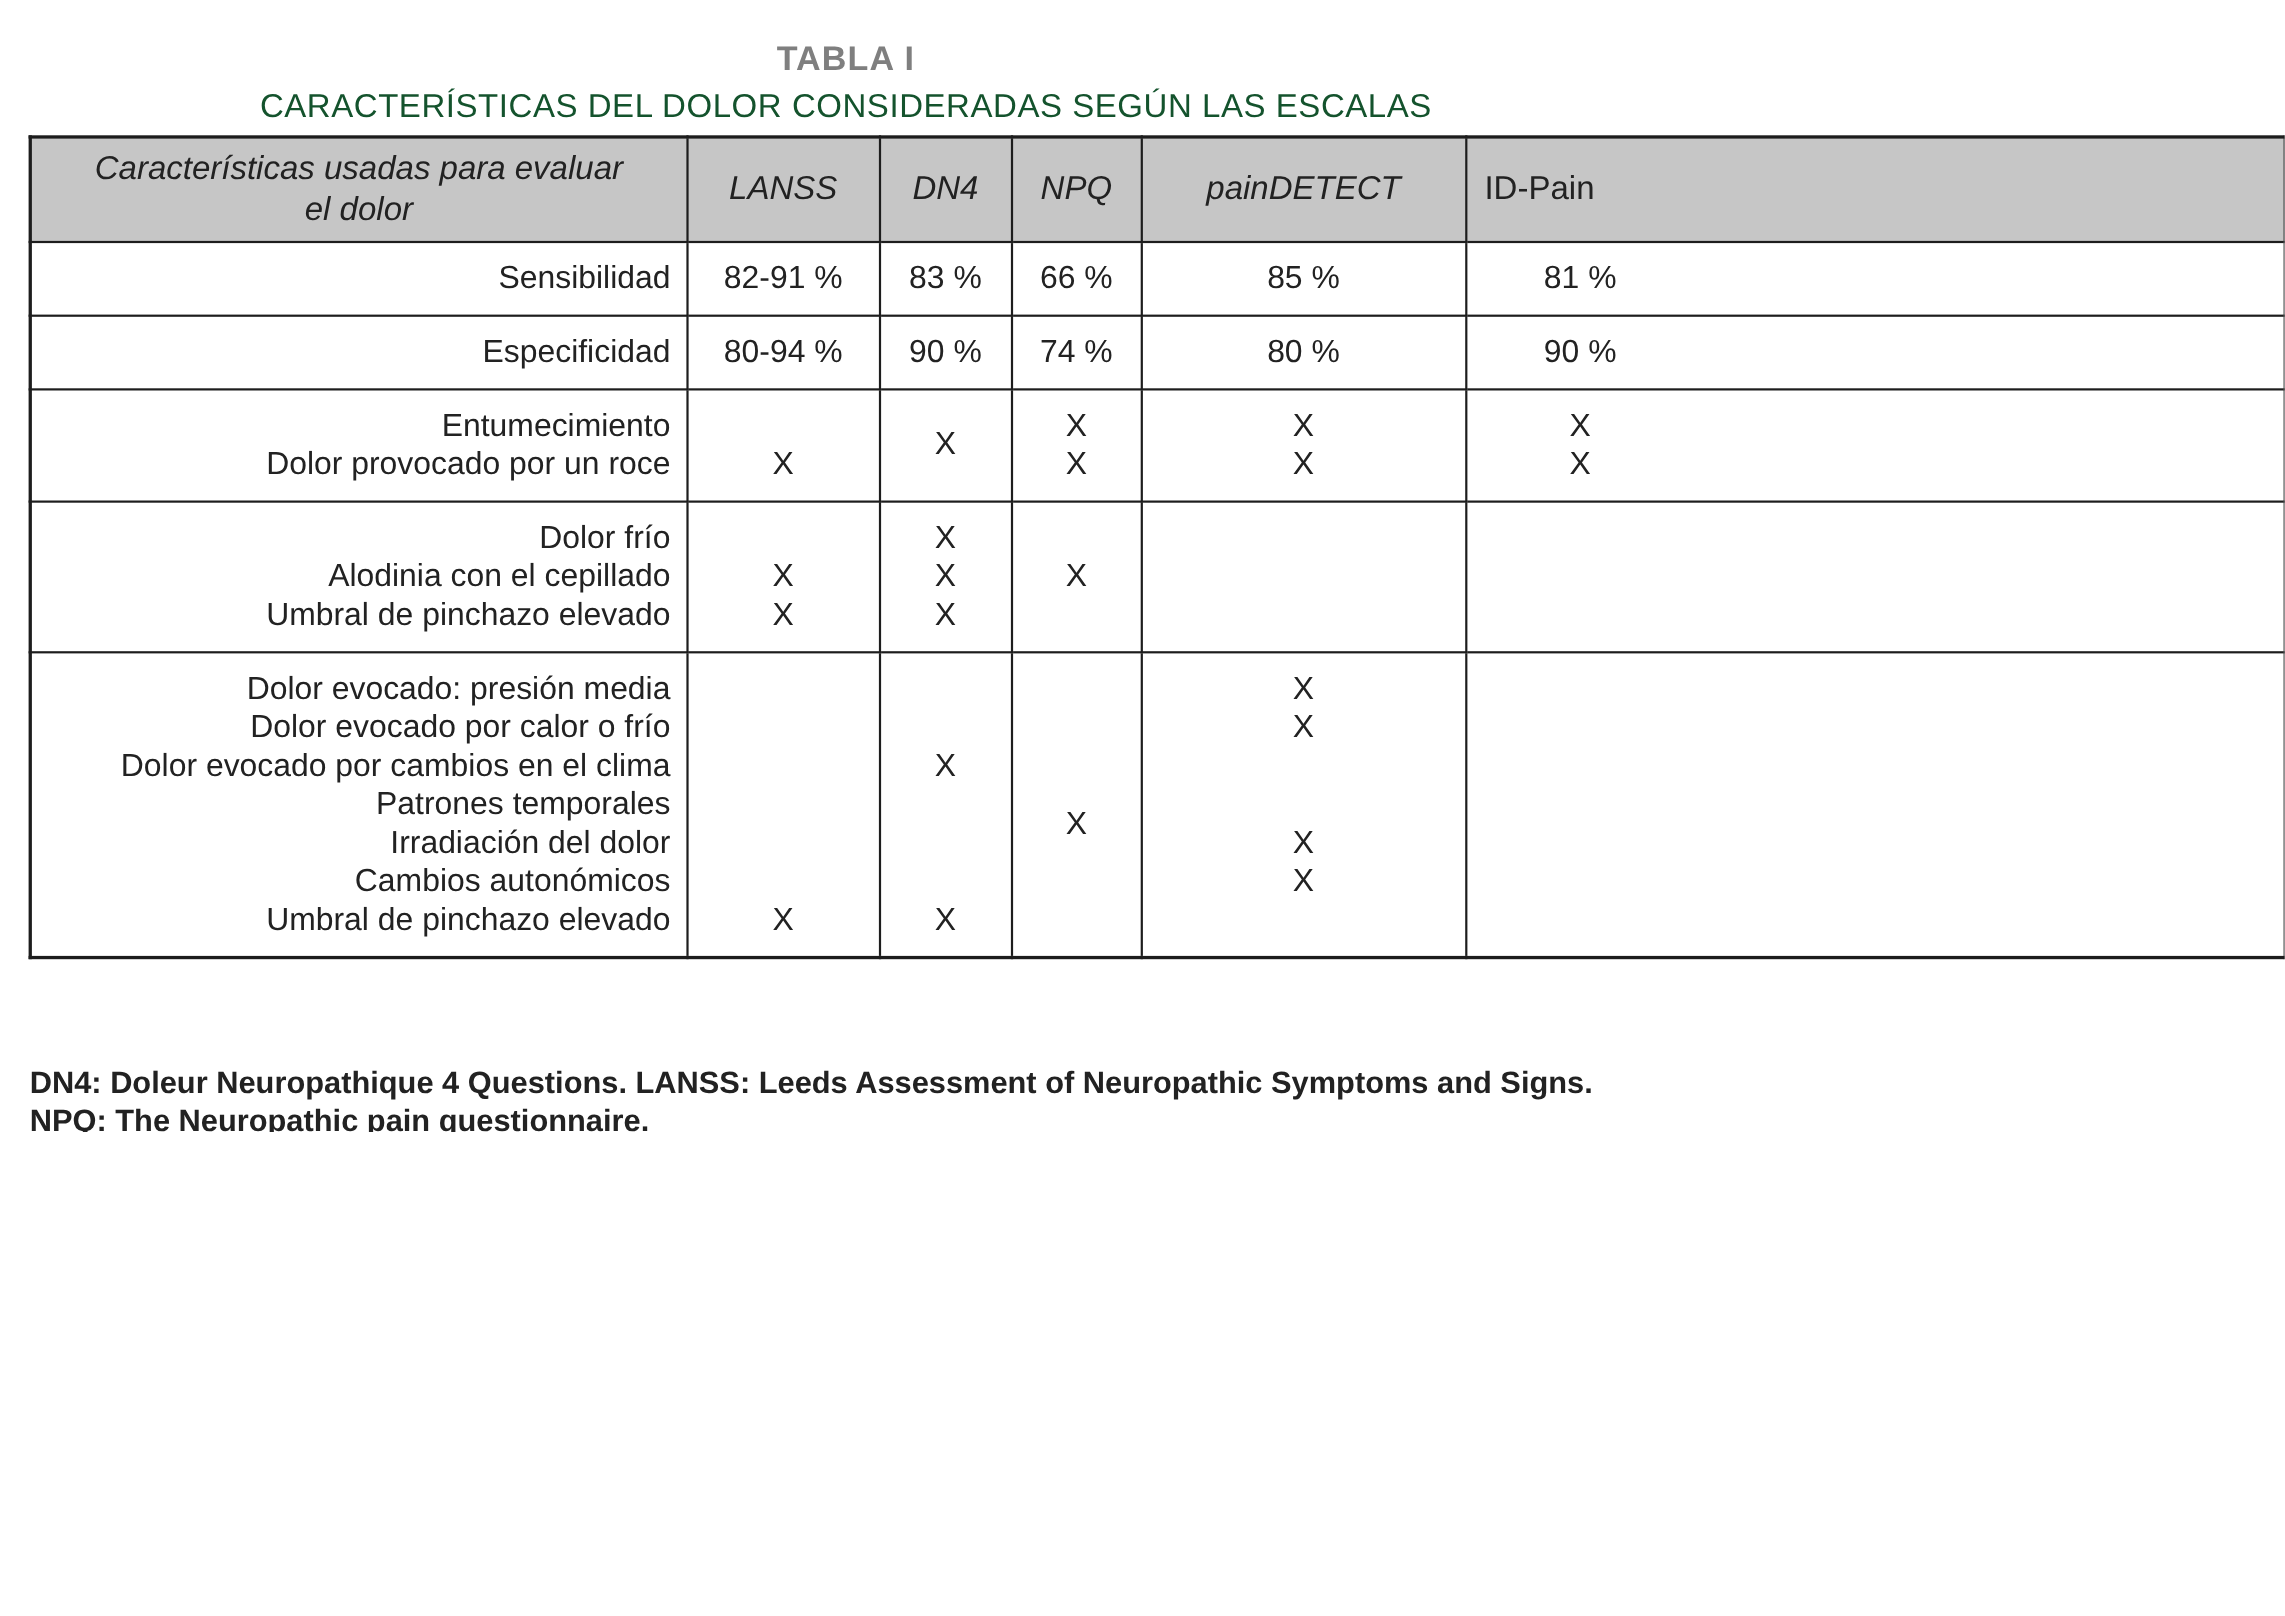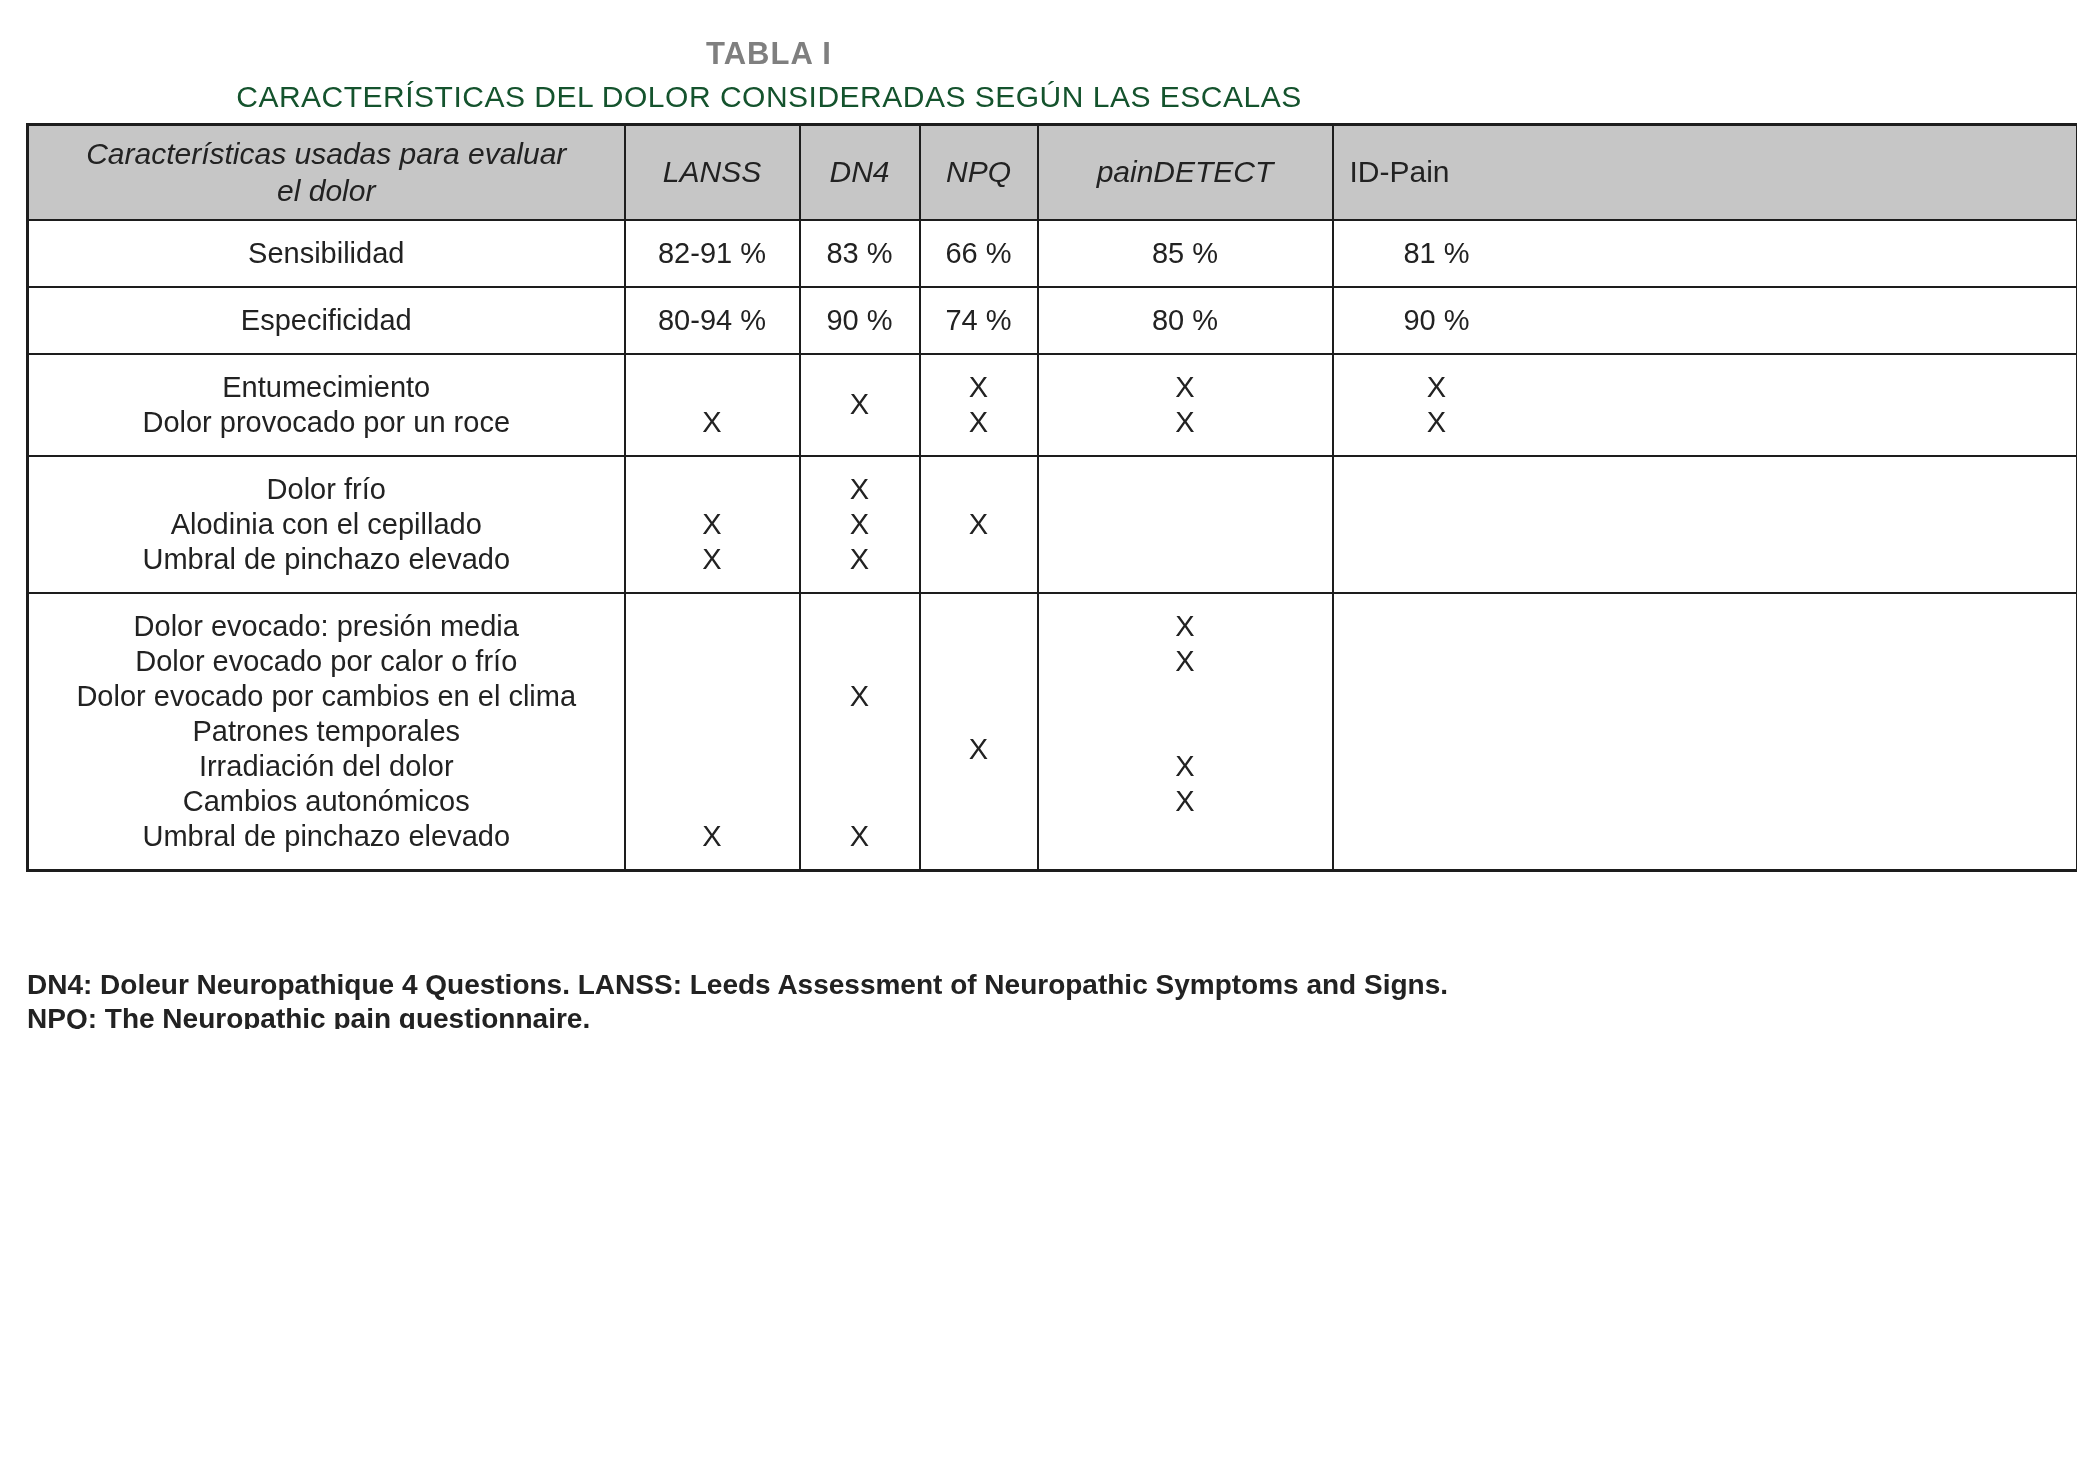--- a/index.html
+++ b/index.html
@@ -28,21 +28,21 @@
   thead th{
     background:var(--header-bg);
     font-style:italic;font-weight:normal;
     font-size:30px;text-align:center;
     height:95px;padding:8px 4px;
   }
   thead th.col-label div{line-height:37px;}
   thead th.col-idpain{font-style:normal;text-align:left;padding-left:16px;}
 
   td{font-size:29px;}
-  td.col-label{text-align:center;padding:15px 14px;}
+  td.col-label{text-align:right;padding:15px 14px;}
   td.val{text-align:center;padding:15px 0;}
   .line{height:35px;line-height:35px;white-space:nowrap;}
   td.col-label .line{overflow:visible;}
 
   td.col-idpain .cellwrap{width:206px;}
   .cellwrap{margin:0;}
 
   .footer{position:absolute;left:27px;top:968px;font-size:28px;line-height:34px;color:var(--text);font-weight:bold;}
   .footer-line{white-space:nowrap;}
   .footer-citation{margin-top:16px;}

